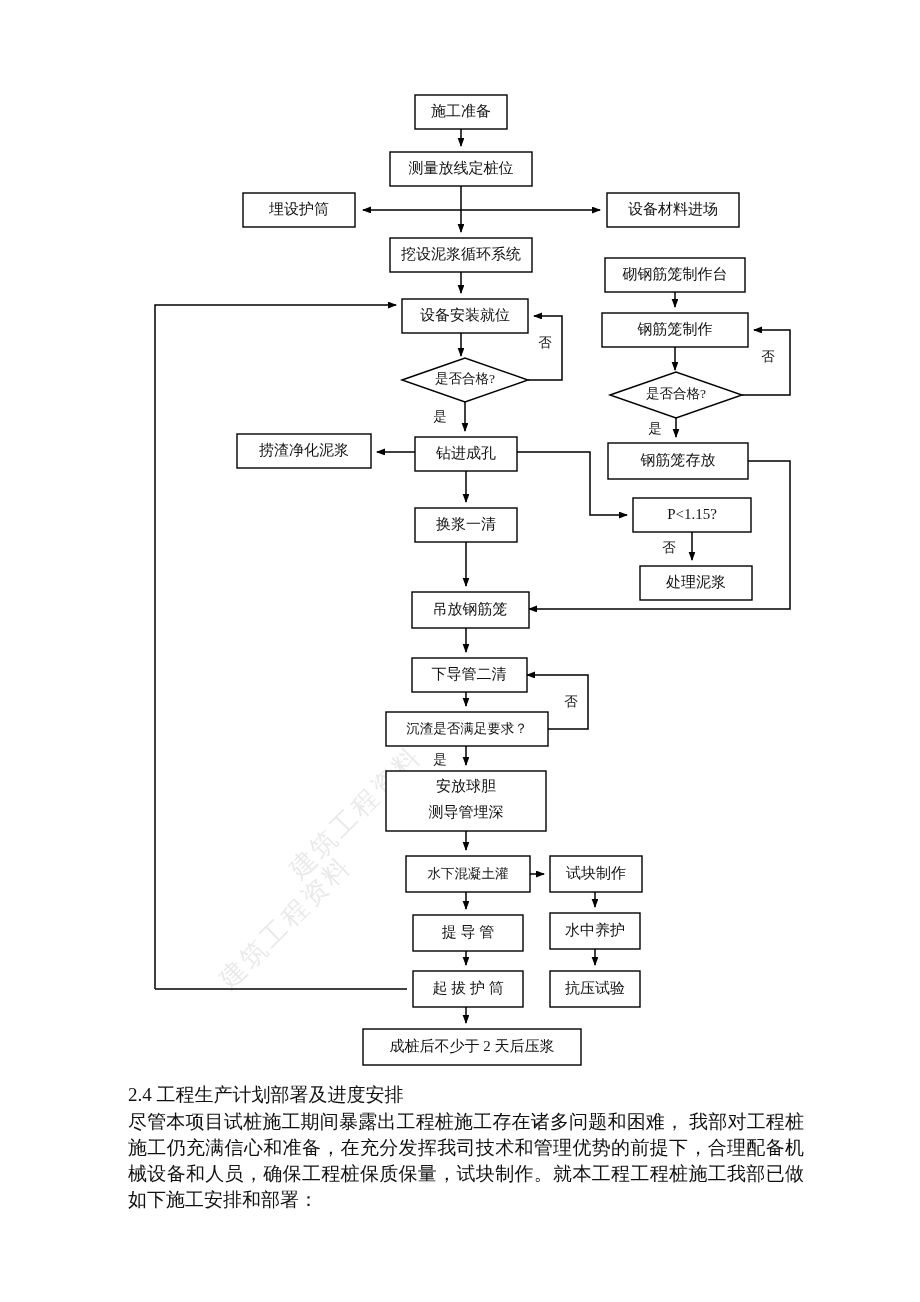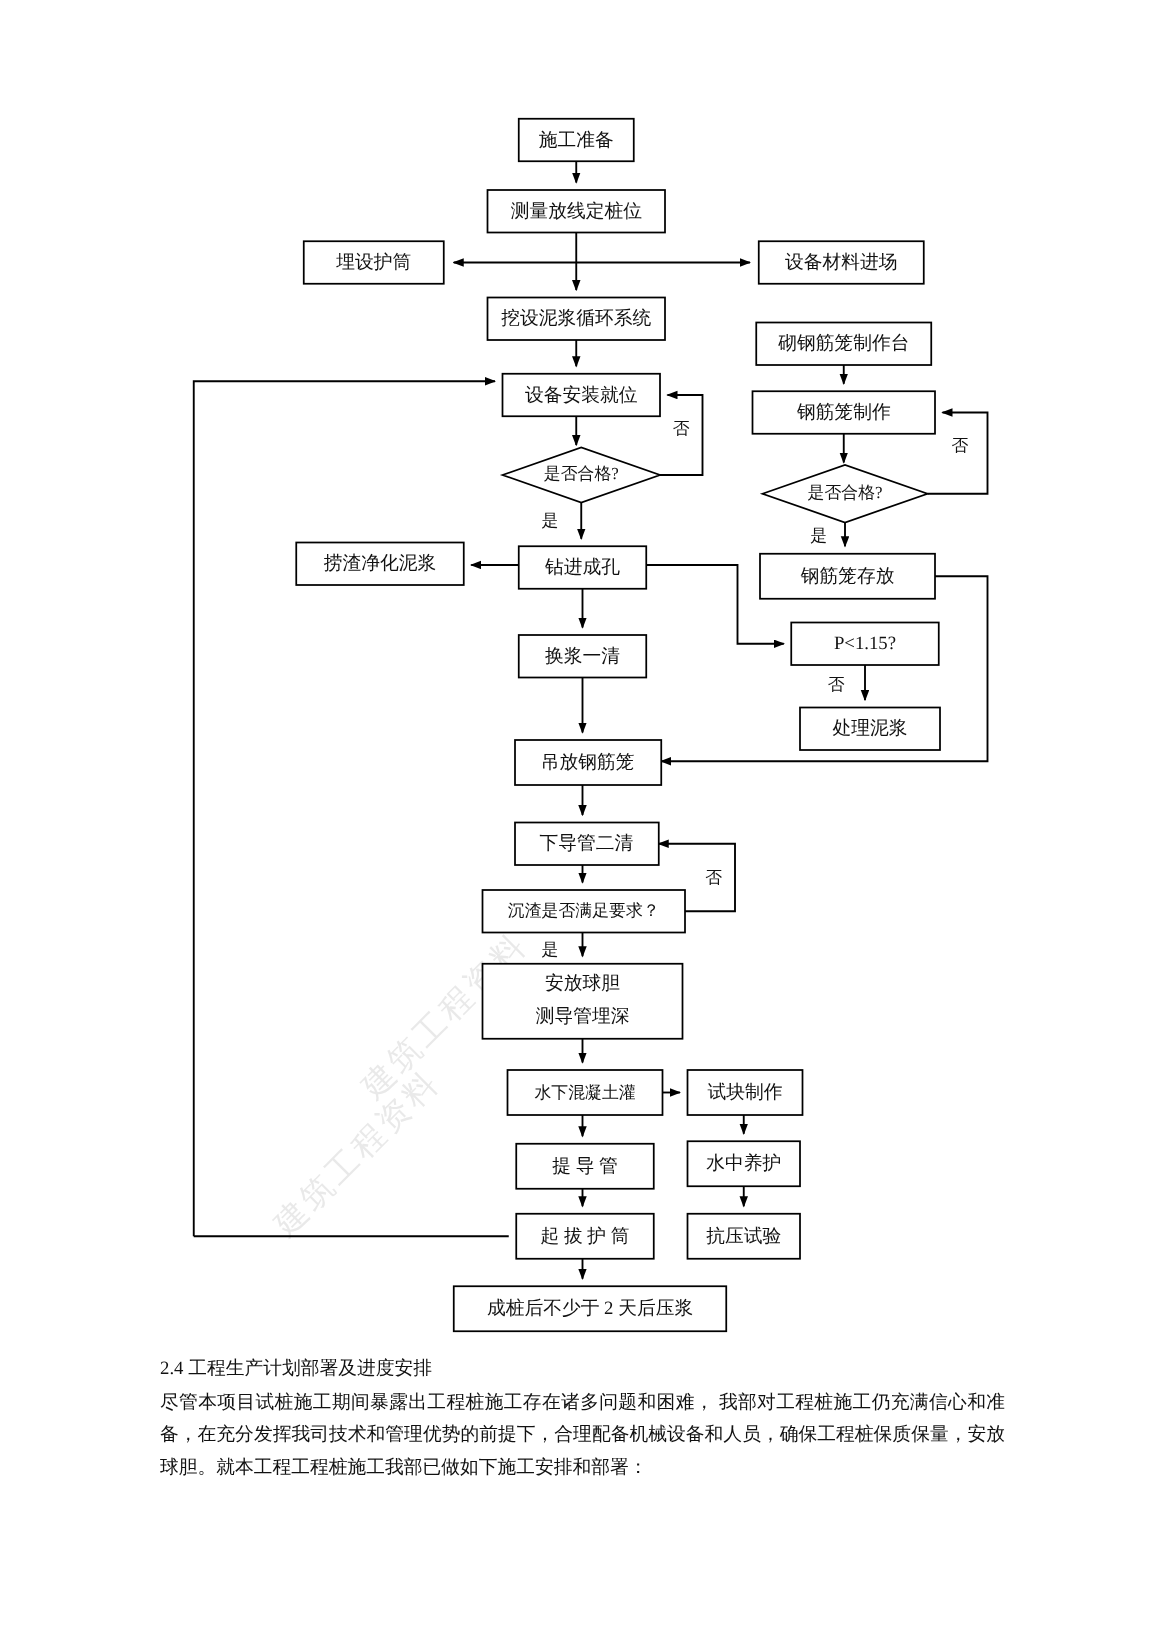--- a/index.html
+++ b/index.html
@@ -68,21 +68,21 @@
     fill: #d8d8d8;
     opacity: 0.55;
     letter-spacing: 3px;
   }
   #body-text {
     position: absolute;
     left: 128px;
     top: 1082px;
     width: 676px;
     font-family: "Liberation Serif", "DejaVu Serif", serif;
-    font-size: 15px;
+    font-size: 19px;
     line-height: 26px;
     color: #111111;
     text-align: justify;
   }
   #body-text .heading {
     margin: 0 0 1px 0;
   }
   #body-text .para {
     margin: 0;
     text-indent: 0;
@@ -313,16 +313,16 @@
       <text class="edge-label" x="768" y="358">否</text>
       <text class="edge-label" x="655" y="430">是</text>
       <text class="edge-label" x="669" y="549">否</text>
       <text class="edge-label" x="571" y="703">否</text>
       <text class="edge-label" x="440" y="761">是</text>
     </g>
   </svg>
 
   <div id="body-text">
     <p class="heading">2.4  工程生产计划部署及进度安排</p>
-    <p class="para">尽管本项目试桩施工期间暴露出工程桩施工存在诸多问题和困难， 我部对工程桩施工仍充满信心和准备，在充分发挥我司技术和管理优势的前提下，合理配备机械设备和人员，确保工程桩保质保量，安放球胆。就本工程工程桩施工我部已做如下施工安排和部署：</p>
+    <p class="para">尽管本项目试桩施工期间暴露出工程桩施工存在诸多问题和困难， 我部对工程桩施工仍充满信心和准备，在充分发挥我司技术和管理优势的前提下，合理配备机械设备和人员，确保工程桩保质保量，试块制作。就本工程工程桩施工我部已做如下施工安排和部署：</p>
   </div>
 
 </div>
 
 </body></html>

